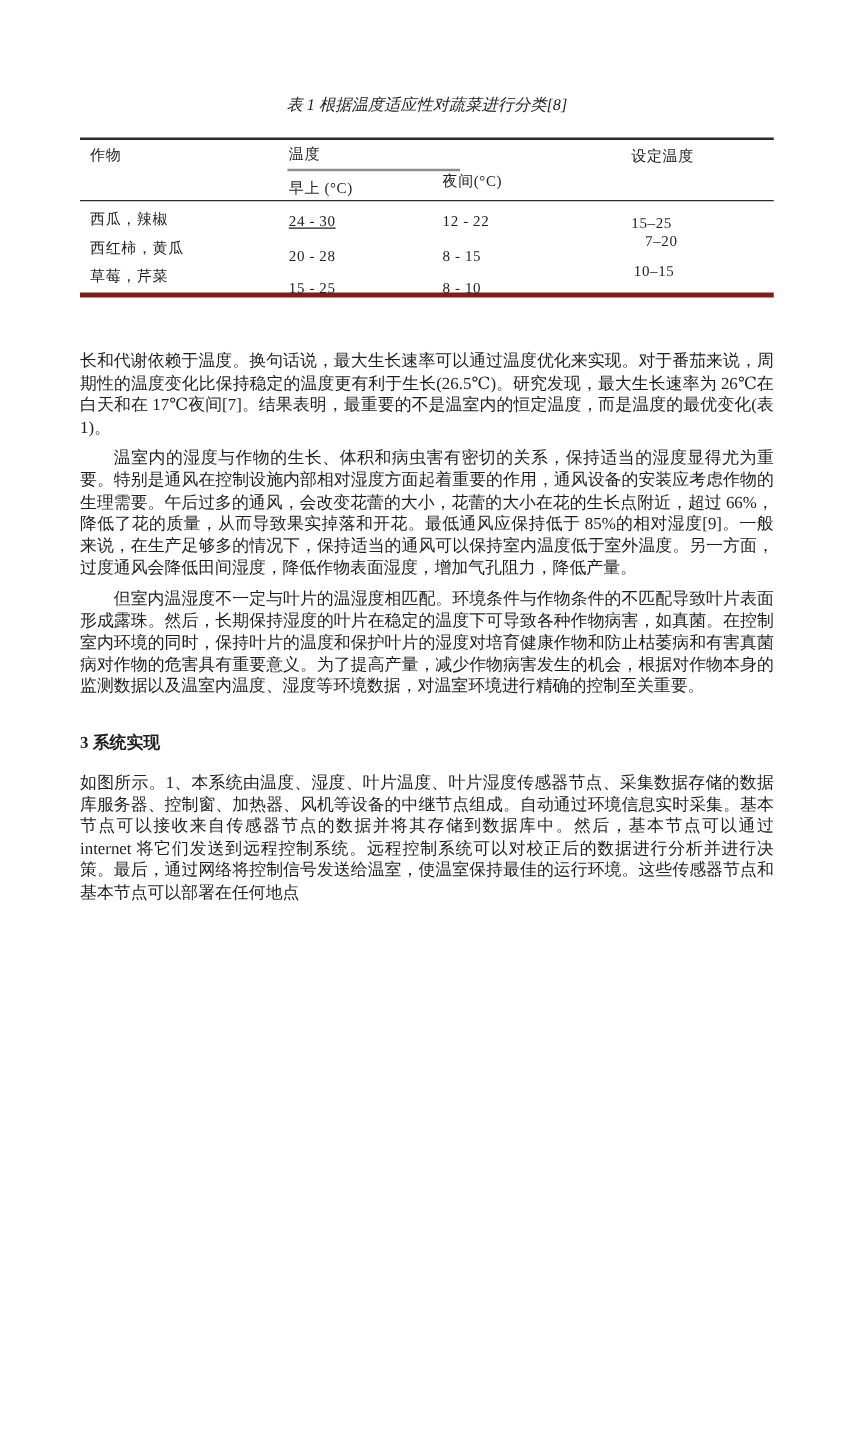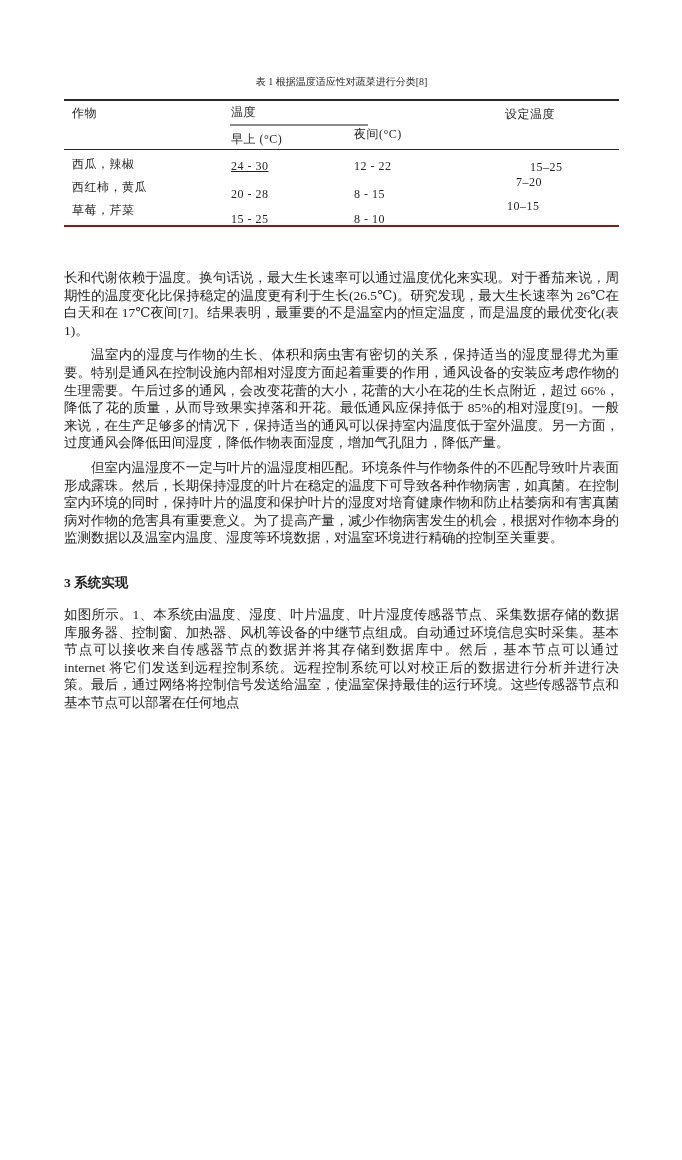--- a/index.html
+++ b/index.html
@@ -14,30 +14,31 @@
     overflow: hidden;
   }
   .content {
     position: absolute;
     left: 64px;
     top: 75px;
     width: 555px;
   }
   .table-title {
     text-align: center;
-    font-size: 10px;
+    font-size: 13px;
     height: 16px;
-    margin-bottom: 8px;
+    margin-bottom: 19px;
     white-space: nowrap;
+    font-style: italic;
   }
   .veg-table {
     position: relative;
     height: 128px;
     border-top: 2px solid #2b2b2b;
-    border-bottom: 2px solid #7f1d1d;
+    border-bottom: 4px solid #7f1d1d;
     font-size: 12px;
     margin-bottom: 42px;
     letter-spacing: 0.5px;
   }
   .cell {
     position: absolute;
     white-space: nowrap;
     line-height: 14px;
   }
   .temp-span-rule {
@@ -87,21 +88,21 @@
       <div class="temp-span-rule"></div>
 
       <span class="cell" style="left:167px; top:31px;">早上 (°C)</span>
       <span class="cell" style="left:290px; top:26px;">夜间(°C)</span>
 
       <div class="header-rule"></div>
 
       <span class="cell" style="left:8px; top:56px;">西瓜，辣椒</span>
       <span class="cell" style="left:167px; top:58px;text-decoration:underline;">24 - 30</span>
       <span class="cell" style="left:290px; top:58px;">12 - 22</span>
-      <span class="cell" style="left:466px; top:59px;">15–25</span>
+      <span class="cell" style="left:441px; top:59px;">15–25</span>
 
       <span class="cell" style="left:8px; top:79px;">西红柿，黄瓜</span>
       <span class="cell" style="left:167px; top:86px;">20 - 28</span>
       <span class="cell" style="left:290px; top:86px;">8 - 15</span>
       <span class="cell" style="left:452px; top:74px;">7–20</span>
 
       <span class="cell" style="left:8px; top:102px;">草莓，芹菜</span>
       <span class="cell" style="left:167px; top:111px;">15 - 25</span>
       <span class="cell" style="left:290px; top:111px;">8 - 10</span>
       <span class="cell" style="left:443px; top:98px;">10–15</span>

